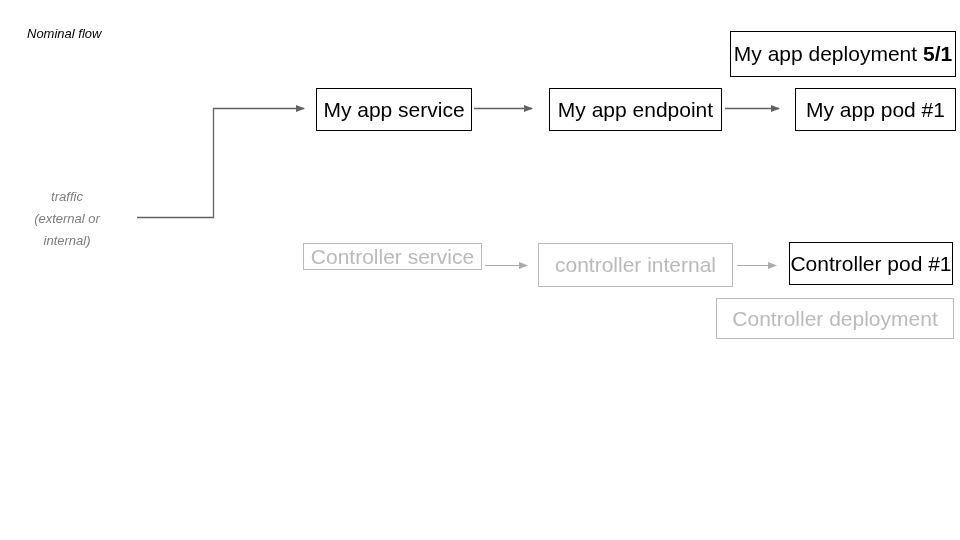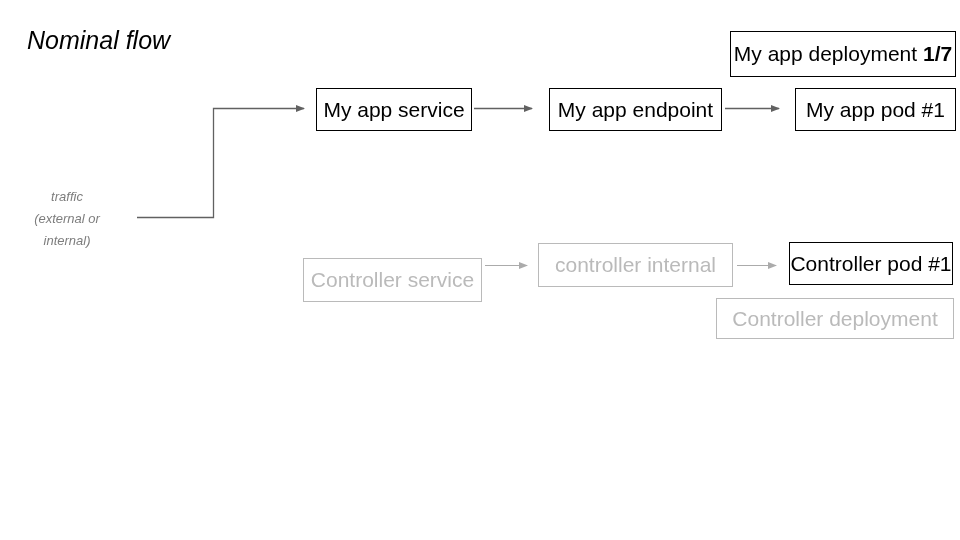--- a/index.html
+++ b/index.html
@@ -8,21 +8,21 @@
     width: 960px;
     height: 540px;
     background: #ffffff;
     overflow: hidden;
     font-family: "Liberation Sans", "DejaVu Sans", sans-serif;
   }
   .title {
     position: absolute;
     left: 27px;
     top: 26px;
-    font-size: 25px;
+    font-size: 13px;
     font-style: italic;
     color: #000000;
     white-space: nowrap;
   }
   .traffic {
     position: absolute;
     left: 4px;
     top: 186px;
     width: 126px;
     text-align: center;
@@ -53,21 +53,21 @@
     white-space: nowrap;
   }
   .box.active   { border: 1.5px solid #000000; color: #000000; }
   .box.inactive { border: 1px solid #bababa;   color: #bababa; }
   .repl { font-weight: bold; margin-left: 0.28em; }
 
   .b-app-deploy   { left: 730px; top: 31px;  width: 226px; height: 46px; }
   .b-app-service  { left: 316px; top: 88px;  width: 156px; height: 43px; }
   .b-app-endpoint { left: 549px; top: 88px;  width: 173px; height: 43px; }
   .b-app-pod      { left: 795px; top: 88px;  width: 161px; height: 43px; }
-  .b-ctl-service  { left: 303px; top: 258px; width: 179px; height: 44px; }
+  .b-ctl-service  { left: 303px; top: 243px; width: 179px; height: 27px; }
   .b-ctl-endpoint { left: 538px; top: 243px; width: 195px; height: 44px; }
   .b-ctl-pod      { left: 789px; top: 242px; width: 164px; height: 43px; }
   .b-ctl-deploy   { left: 716px; top: 298px; width: 238px; height: 41px; }
 </style>
 </head>
 <body>
 
 <div class="canvas">
 
   <div class="title">Nominal flow</div>
@@ -87,21 +87,21 @@
     </defs>
     <path class="conn dark" d="M137 217.5 L213.5 217.5 L213.5 108.5 L304 108.5" marker-end="url(#arrow-dark)"></path>
     <path class="conn dark" d="M474 108.5 L532 108.5" marker-end="url(#arrow-dark)"></path>
     <path class="conn dark" d="M725 108.5 L779 108.5" marker-end="url(#arrow-dark)"></path>
     <path class="conn gray" d="M485 265.5 L527 265.5" marker-end="url(#arrow-gray)"></path>
     <path class="conn gray" d="M737 265.5 L776 265.5" marker-end="url(#arrow-gray)"></path>
   </svg>
 
   <div class="box active b-app-deploy">
     <span>My app deployment</span>
-    <span class="repl">1/7</span>
+    <span class="repl">5/1</span>
   </div>
 
   <div class="box active b-app-service">
     <span>My app service</span>
   </div>
 
   <div class="box active b-app-endpoint">
     <span>My app endpoint</span>
   </div>
 

